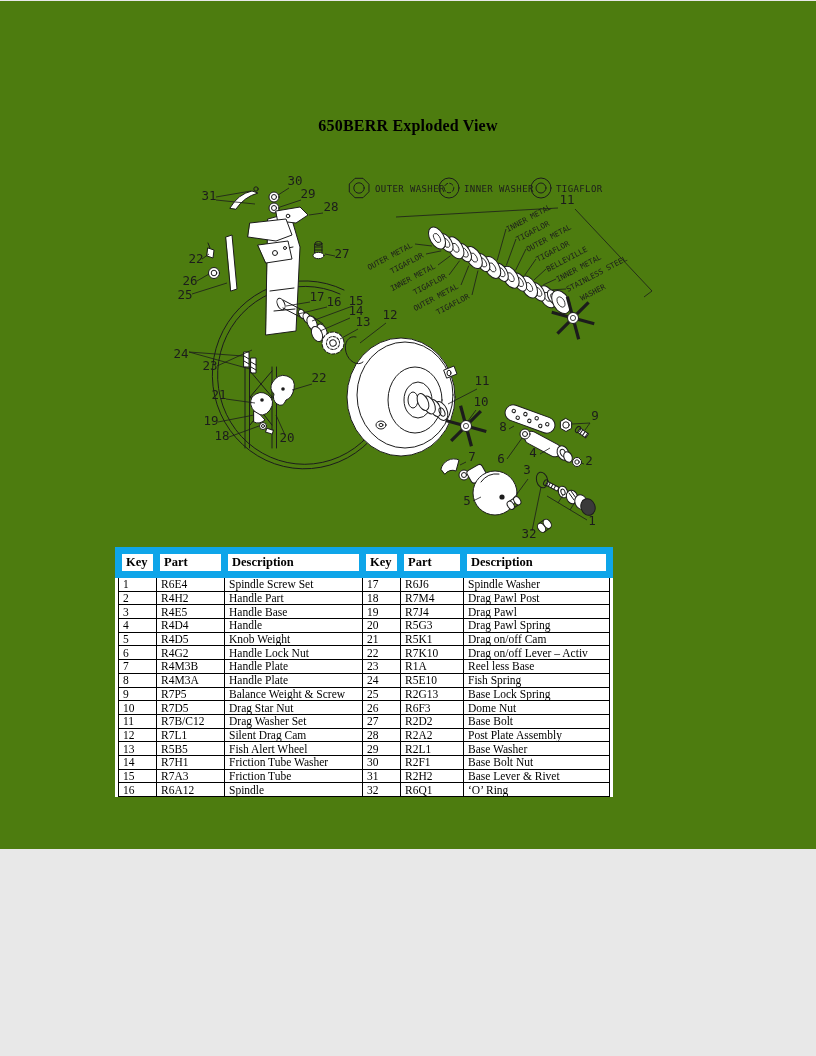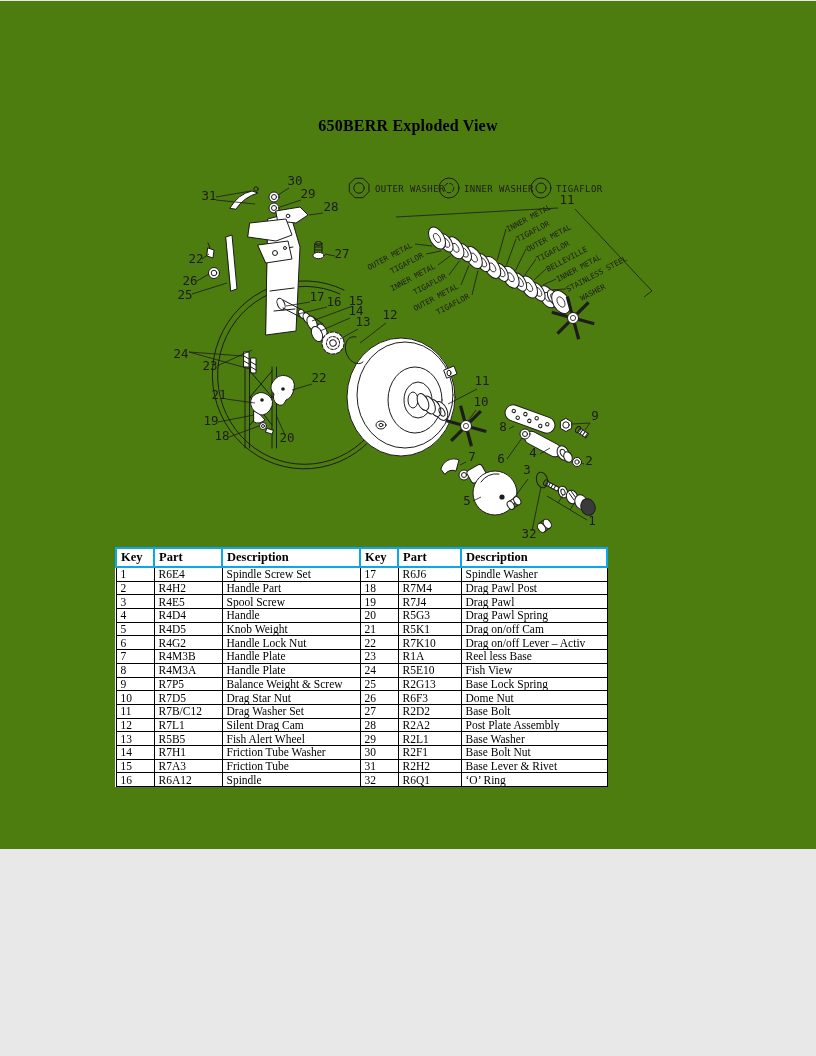--- a/index.html
+++ b/index.html
@@ -15,21 +15,21 @@
   .num{font-family:"DejaVu Sans Mono",monospace;font-size:12.5px;fill:#1c1c1c;text-anchor:middle;}
   .cad{font-family:"DejaVu Sans Mono",monospace;font-size:7.5px;fill:#1c1c1c;}
   .end{text-anchor:end;}
   .leg{font-family:"DejaVu Sans Mono",monospace;font-size:9px;fill:#1c1c1c;letter-spacing:.4px;}
   .wsh{fill:#fff;stroke:#1c1c1c;stroke-width:1;}
   .wshi{fill:#fff;stroke:#1c1c1c;stroke-width:.8;}
   .star line{stroke:#1c1c1c;}
   
   table.parts{position:absolute;left:115px;top:546px;width:491px;border-collapse:collapse;
               table-layout:fixed;background:#fff;}
-  table.parts th{font-size:12.5px;font-weight:bold;text-align:left;padding:1px 4px;border:2px solid #0ea5e9;}
+  table.parts th{font-size:12.5px;font-weight:bold;text-align:left;padding:1px 4px;border:7px solid #0ea5e9;}
   table.parts td{font-size:11.5px;padding:0 4px;border:1px solid #000;height:12.7px;line-height:1.05;
                  overflow:hidden;white-space:nowrap;}
 </style>
 </head>
 <body>
 
 <div class="page">
 
   <div class="title">650BERR Exploded View</div>
 
@@ -438,21 +438,21 @@
           <td>2</td>
           <td>R4H2</td>
           <td>Handle Part</td>
           <td>18</td>
           <td>R7M4</td>
           <td>Drag Pawl Post</td>
         </tr>
         <tr>
           <td>3</td>
           <td>R4E5</td>
-          <td>Spool Screw</td>
+          <td>Handle Base</td>
           <td>19</td>
           <td>R7J4</td>
           <td>Drag Pawl</td>
         </tr>
         <tr>
           <td>4</td>
           <td>R4D4</td>
           <td>Handle</td>
           <td>20</td>
           <td>R5G3</td>
@@ -481,21 +481,21 @@
           <td>23</td>
           <td>R1A</td>
           <td>Reel less Base</td>
         </tr>
         <tr>
           <td>8</td>
           <td>R4M3A</td>
           <td>Handle Plate</td>
           <td>24</td>
           <td>R5E10</td>
-          <td>Fish View</td>
+          <td>Fish Spring</td>
         </tr>
         <tr>
           <td>9</td>
           <td>R7P5</td>
           <td>Balance Weight &amp; Screw</td>
           <td>25</td>
           <td>R2G13</td>
           <td>Base Lock Spring</td>
         </tr>
         <tr>

